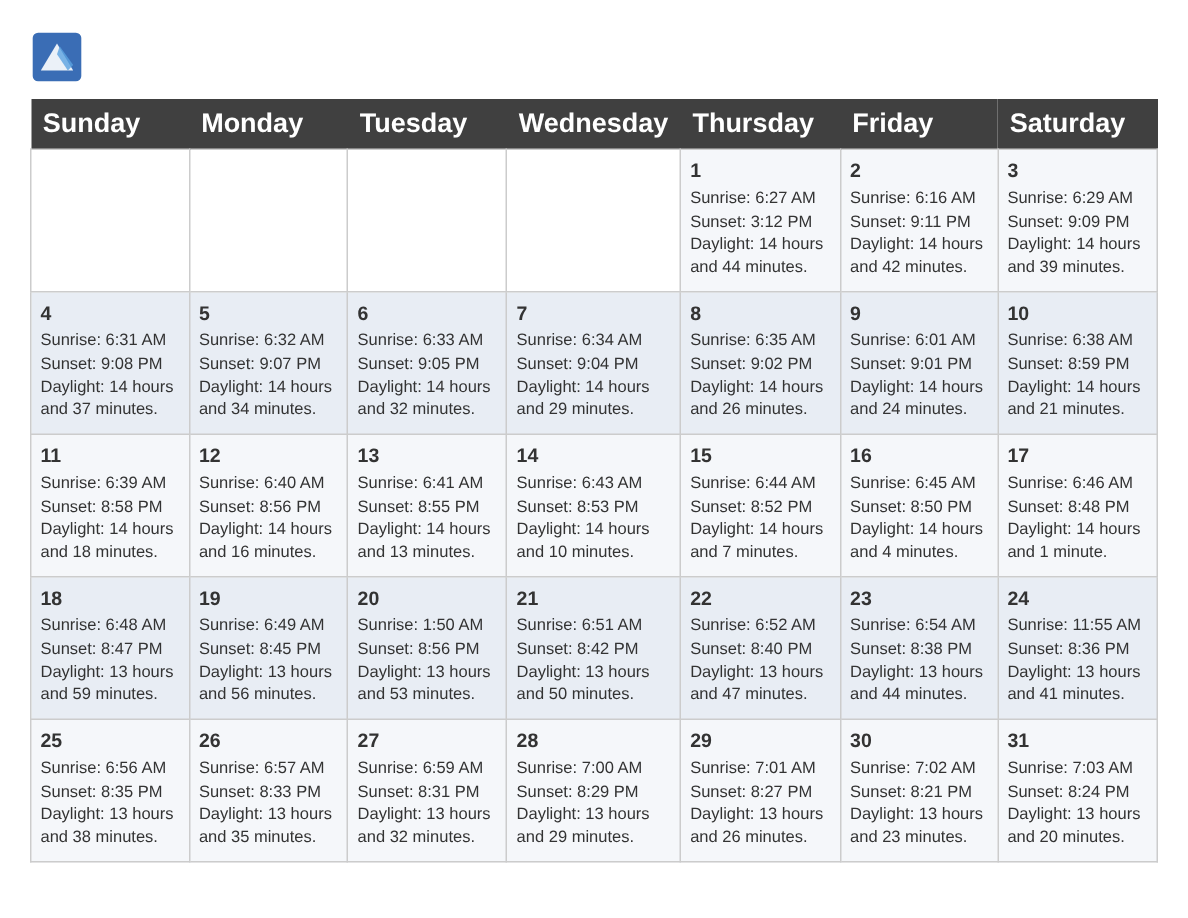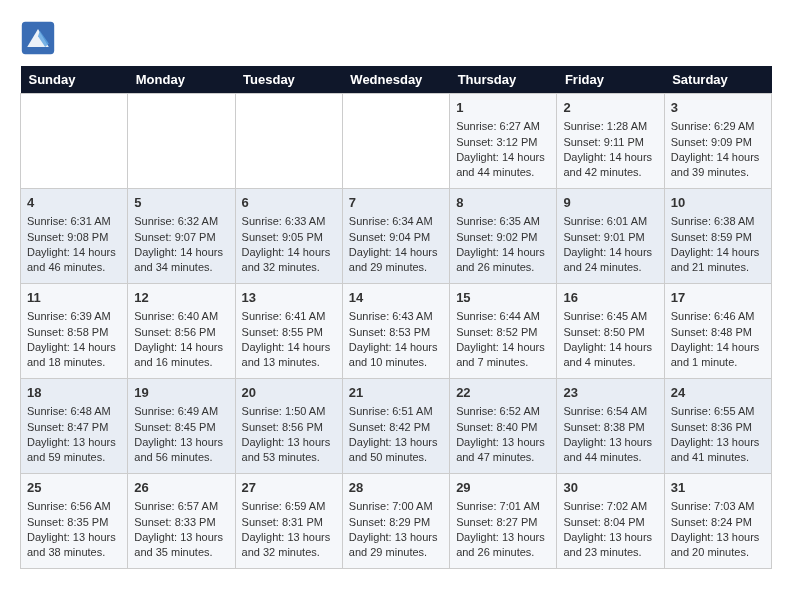--- a/index.html
+++ b/index.html
@@ -45,25 +45,25 @@
     .location {
       font-size: 16px;
       color: #333;
     }
     table {
       width: 100%;
       border-collapse: collapse;
       font-size: 11px;
     }
     thead tr th {
-      background-color: #0f172a;
+      background-color: #404040;
       color: #fff;
       padding: 6px 8px;
       text-align: left;
-      font-size: 13px;
+      font-size: 18px;
       font-weight: bold;
     }
     tbody tr td {
       border: 1px solid #ccc;
       vertical-align: top;
       padding: 5px 6px;
       width: 14.28%;
       min-height: 80px;
       height: 95px;
       color: #333;
@@ -126,37 +126,37 @@
         <td class="cell-empty" style="background-color: rgb(255, 255, 255);"></td>
         <td class="cell-empty" style="background-color: rgb(255, 255, 255);"></td>
         <td>
           <span class="day-num">1</span>
           <div>Sunrise: 6:27 AM</div>
           <div>Sunset: 3:12 PM</div>
           <div>Daylight: 14 hours and 44 minutes.</div>
         </td>
         <td>
           <span class="day-num">2</span>
-          <div>Sunrise: 1:28 AM</div>
+          <div>Sunrise: 6:16 AM</div>
           <div>Sunset: 9:11 PM</div>
           <div>Daylight: 14 hours and 42 minutes.</div>
         </td>
         <td>
           <span class="day-num">3</span>
           <div>Sunrise: 6:29 AM</div>
           <div>Sunset: 9:09 PM</div>
           <div>Daylight: 14 hours and 39 minutes.</div>
         </td>
       </tr>
       <tr>
         <td>
           <span class="day-num">4</span>
           <div>Sunrise: 6:31 AM</div>
           <div>Sunset: 9:08 PM</div>
-          <div>Daylight: 14 hours and 46 minutes.</div>
+          <div>Daylight: 14 hours and 37 minutes.</div>
         </td>
         <td>
           <span class="day-num">5</span>
           <div>Sunrise: 6:32 AM</div>
           <div>Sunset: 9:07 PM</div>
           <div>Daylight: 14 hours and 34 minutes.</div>
         </td>
         <td>
           <span class="day-num">6</span>
           <div>Sunrise: 6:33 AM</div>
@@ -264,21 +264,21 @@
           <div>Daylight: 13 hours and 47 minutes.</div>
         </td>
         <td>
           <span class="day-num">23</span>
           <div>Sunrise: 6:54 AM</div>
           <div>Sunset: 8:38 PM</div>
           <div>Daylight: 13 hours and 44 minutes.</div>
         </td>
         <td>
           <span class="day-num">24</span>
-          <div>Sunrise: 6:55 AM</div>
+          <div>Sunrise: 11:55 AM</div>
           <div>Sunset: 8:36 PM</div>
           <div>Daylight: 13 hours and 41 minutes.</div>
         </td>
       </tr>
       <tr>
         <td>
           <span class="day-num">25</span>
           <div>Sunrise: 6:56 AM</div>
           <div>Sunset: 8:35 PM</div>
           <div>Daylight: 13 hours and 38 minutes.</div>
@@ -303,21 +303,21 @@
         </td>
         <td>
           <span class="day-num">29</span>
           <div>Sunrise: 7:01 AM</div>
           <div>Sunset: 8:27 PM</div>
           <div>Daylight: 13 hours and 26 minutes.</div>
         </td>
         <td>
           <span class="day-num">30</span>
           <div>Sunrise: 7:02 AM</div>
-          <div>Sunset: 8:04 PM</div>
+          <div>Sunset: 8:21 PM</div>
           <div>Daylight: 13 hours and 23 minutes.</div>
         </td>
         <td>
           <span class="day-num">31</span>
           <div>Sunrise: 7:03 AM</div>
           <div>Sunset: 8:24 PM</div>
           <div>Daylight: 13 hours and 20 minutes.</div>
         </td>
       </tr>
     </tbody>

